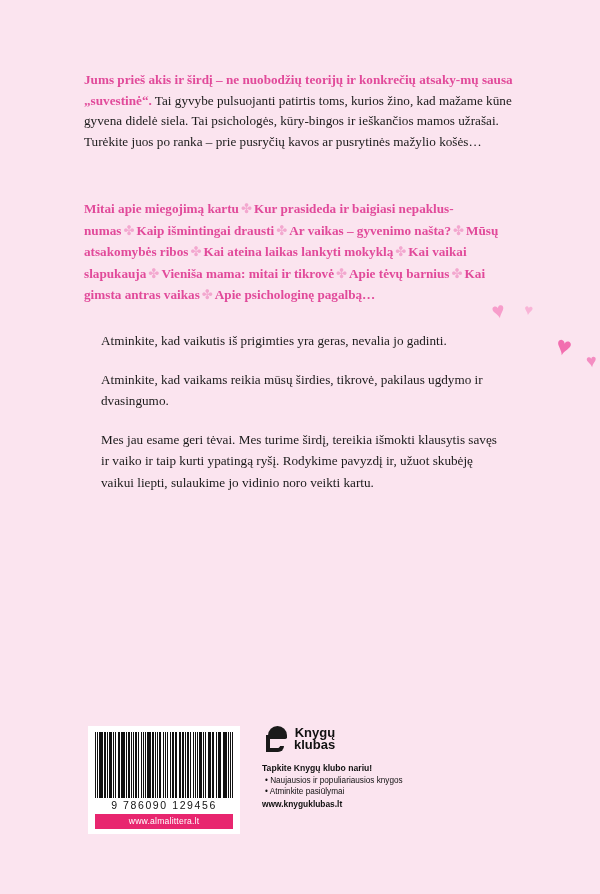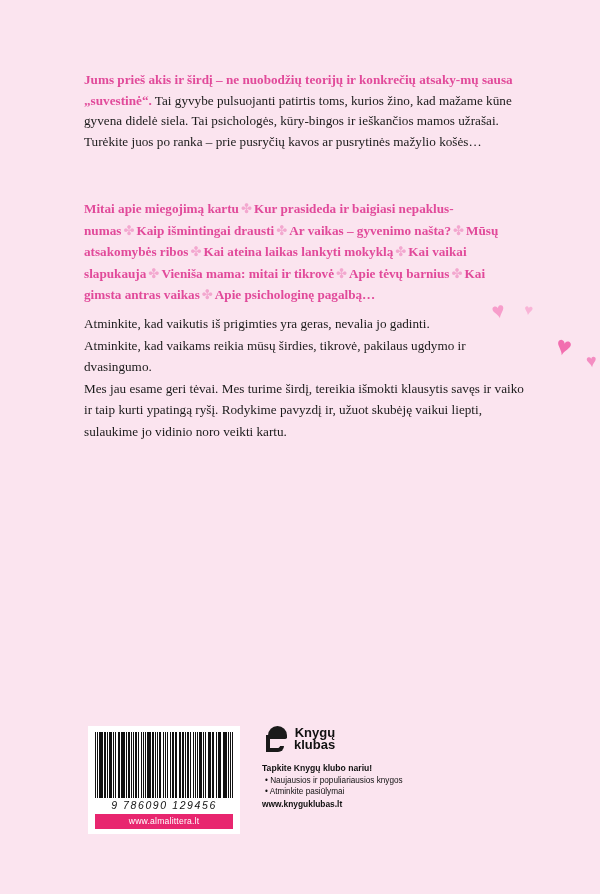--- a/index.html
+++ b/index.html
@@ -46,21 +46,21 @@
   }
 
   
   .body-copy {
     position: absolute;
     left: 84px; top: 313px; width: 440px;
     font-size: 13.2px;
     line-height: 21.5px;
     color: #1a1a1a;
   }
-  .body-copy p { margin: 0; }
+  .body-copy p { margin: 17px; }
 
   
   .slogan {
     position: absolute;
     left: 0; top: 478px; width: 600px;
     text-align: center;
     color: #ef5fa7;
   }
   .slogan .l1 {
     font-size: 19px;
@@ -118,21 +118,20 @@
   .bars span.sp1 { background: transparent; width: 1px; }
   .bars span.sp2 { background: transparent; width: 2px; }
   .bars span.sp3 { background: transparent; width: 3px; }
   .barcode-digits {
     font-family: "Liberation Sans", sans-serif;
     font-size: 10.5px;
     letter-spacing: 1.6px;
     color: #111;
     text-align: center;
     margin-top: 1px;
-    font-style: italic;
   }
   .barcode-url {
     margin-top: 3px;
     background: #e8266f;
     color: #ffffff;
     font-family: "Liberation Sans", sans-serif;
     font-size: 8.6px;
     text-align: center;
     letter-spacing: .2px;
     padding: 2px 0 3px 0;

